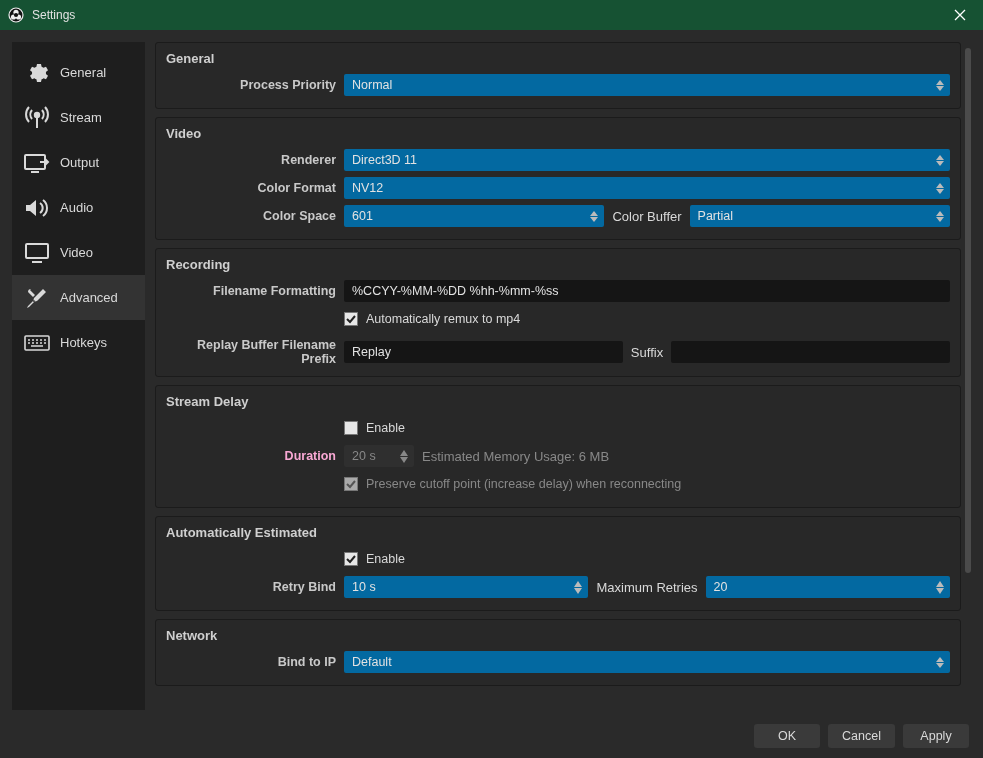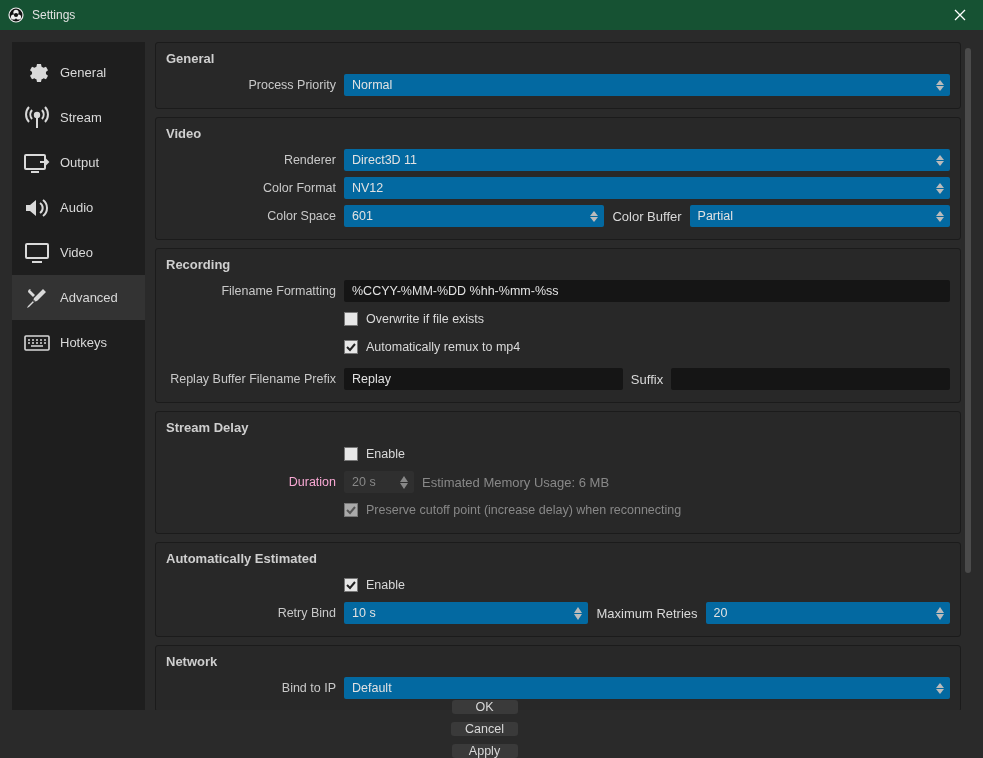--- a/index.html
+++ b/index.html
@@ -21,38 +21,38 @@
 
   .content { position:absolute; top:12px; left:155px; right:12px; bottom:48px; overflow:hidden; padding-right:10px; }
   .content-scroll { position:absolute; inset:0 10px 0 0; overflow:auto; }
   .scrollbar { position:absolute; right:0; top:6px; bottom:6px; width:6px; }
   .scrollbar .thumb { position:absolute; left:0; right:0; top:0; height:80%; background:#4b4b4b; border-radius:3px; }
 
   .group { border:1px solid #1b1b1b; border-radius:3px; background:#282828; margin-bottom:8px; padding:8px 10px 10px 10px; }
   .group > .title { font-weight:600; font-size:13px; color:#cfcfcf; margin-bottom:6px; }
 
   .row { display:flex; align-items:center; min-height:26px; margin-top:2px; }
-  .row .lbl { width:178px; text-align:right; padding-right:8px; color:#c9c9c9; font-size:12.5px; }
+  .row .lbl { width:178px; text-align:right; padding-right:8px; color:#c9c9c9; font-size:12.5px;font-weight:bold; }
   .row .fld { flex:1; display:flex; align-items:center; gap:8px; }
 
   .combo, .txt, .spinbox { height:22px; background:#0369a1; border:none; border-radius:2px; color:#e2e2e2; font-size:12.5px; display:flex; align-items:center; padding:0 8px; position:relative; }
   .combo { cursor:pointer; }
   .combo.disabled, .spinbox.disabled { background:#2f2f2f; color:#888; }
   .combo .arrows, .spinbox .arrows { position:absolute; right:4px; top:0; bottom:0; width:12px; display:flex; flex-direction:column; justify-content:center; align-items:center; gap:1px; }
   .combo .arrows svg, .spinbox .arrows svg { display:block; }
   .txt { background:#151515; }
   .txt input { background:transparent; border:none; outline:none; color:#e2e2e2; width:100%; font-size:12.5px; font-family:inherit; }
 
   .chk { display:flex; align-items:center; gap:8px; font-size:12.5px; cursor:pointer; }
   .chk .box { width:14px; height:14px; border:1px solid #777; background:#e7e7e7; display:flex; align-items:center; justify-content:center; }
   .chk.checked .box { background:#e7e7e7; }
   .chk.disabled { color:#888; }
   .chk.disabled .box { background:#aaa; }
 
-  .footer { position:absolute; bottom:0; left:0; right:0; height:44px; display:flex; align-items:center; justify-content:flex-end; gap:8px; padding-right:14px;flex-direction:column; }
+  .footer { position:absolute; bottom:0; left:0; right:0; height:44px; display:flex; align-items:center; justify-content:flex-end; gap:8px; padding-right:14px; }
   .btn { min-width:66px; height:24px; padding:0 14px; background:#3a3a3a; color:#d9d9d9; border:none; border-radius:3px; font-size:12.5px; cursor:pointer; }
 
   .check-svg { width:10px; height:10px; }
 </style>
 </head>
 <body>
 
 <div class="titlebar">
   <span class="app-icon">
     <svg width="16" height="16" viewBox="0 0 16 16">
@@ -235,29 +235,20 @@
           <div class="lbl">Filename Formatting</div>
           <div class="fld">
               <div class="txt" style="flex:1">
                 <input value="%CCYY-%MM-%DD %hh-%mm-%ss" style="">
               </div>
             </div>
         </div>
         <div class="row">
           <div class="lbl"></div>
           <div class="fld">
-            <label class="chk">
-              <span class="box"></span>
-              <span>Overwrite if file exists</span>
-            </label>
-          </div>
-        </div>
-        <div class="row">
-          <div class="lbl"></div>
-          <div class="fld">
             <label class="chk checked">
               <span class="box">
                   <svg class="check-svg" viewBox="0 0 10 10">
                     <path d="M1 5 L4 8 L9 2" stroke="#222" stroke-width="2" fill="none"></path>
                   </svg>
                 </span>
               <span>Automatically remux to mp4</span>
             </label>
           </div>
         </div>

